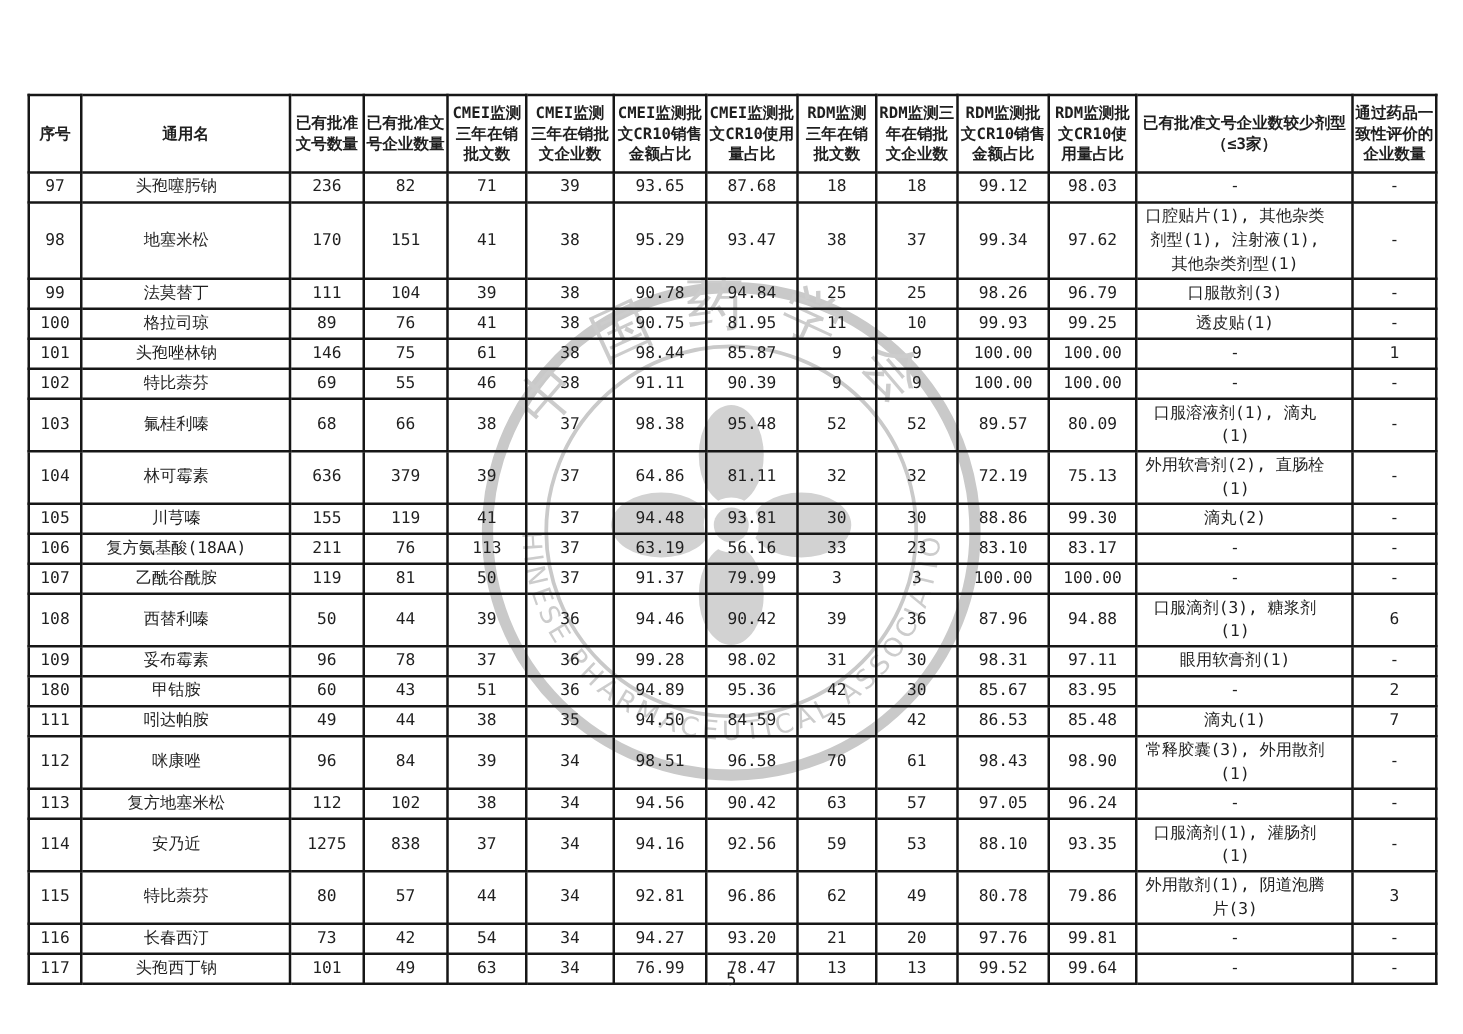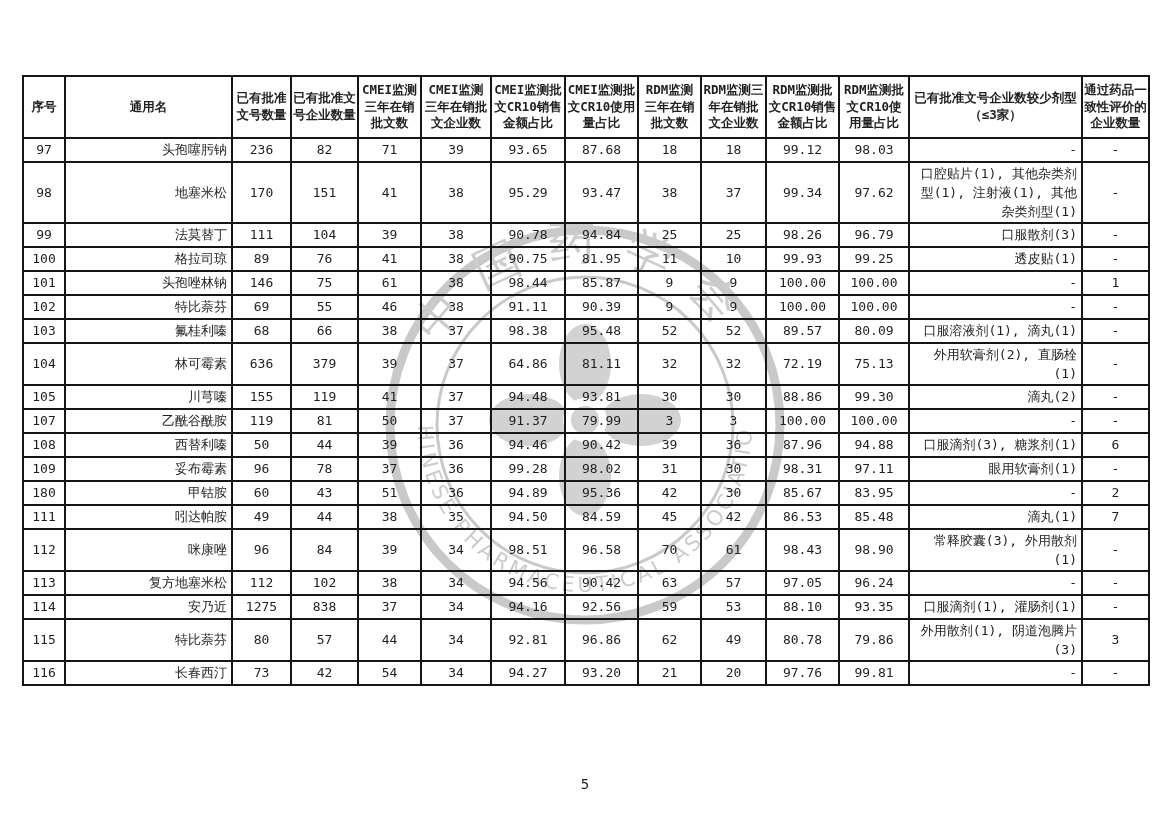--- a/index.html
+++ b/index.html
@@ -21,21 +21,21 @@
   th{
     font-weight:bold;font-size:12.5px;line-height:1.32;
     text-align:center;vertical-align:middle;padding:5px 1px;
     background:transparent;
   }
   td{
     font-size:13px;line-height:19px;height:20px;
     padding:1px 2px;vertical-align:middle;background:transparent;
   }
   td.center{text-align:center;}
-  td.left{text-align:right;padding-left:5px;padding-right:4px;}
+  td.left{text-align:center;padding-left:5px;padding-right:20px;}
   .page-number{
     position:absolute;left:0;right:0;top:776px;text-align:center;
     font-size:14px;z-index:2;
   }
 </style>
 </head>
 <body>
 
 <svg class="watermark" viewBox="0 0 406 406" xmlns="http://www.w3.org/2000/svg">
   <defs>
@@ -236,20 +236,36 @@
         <td class="center">94.48</td>
         <td class="center">93.81</td>
         <td class="center">30</td>
         <td class="center">30</td>
         <td class="center">88.86</td>
         <td class="center">99.30</td>
         <td class="left">滴丸(2)</td>
         <td class="center">-</td>
       </tr>
       <tr>
+        <td class="center">106</td>
+        <td class="left">复方氨基酸(18AA)</td>
+        <td class="center">211</td>
+        <td class="center">76</td>
+        <td class="center">113</td>
+        <td class="center">37</td>
+        <td class="center">63.19</td>
+        <td class="center">56.16</td>
+        <td class="center">33</td>
+        <td class="center">23</td>
+        <td class="center">83.10</td>
+        <td class="center">83.17</td>
+        <td class="left">-</td>
+        <td class="center">-</td>
+      </tr>
+      <tr>
         <td class="center">107</td>
         <td class="left">乙酰谷酰胺</td>
         <td class="center">119</td>
         <td class="center">81</td>
         <td class="center">50</td>
         <td class="center">37</td>
         <td class="center">91.37</td>
         <td class="center">79.99</td>
         <td class="center">3</td>
         <td class="center">3</td>
@@ -395,16 +411,32 @@
         <td class="center">34</td>
         <td class="center">94.27</td>
         <td class="center">93.20</td>
         <td class="center">21</td>
         <td class="center">20</td>
         <td class="center">97.76</td>
         <td class="center">99.81</td>
         <td class="left">-</td>
         <td class="center">-</td>
       </tr>
+      <tr>
+        <td class="center">117</td>
+        <td class="left">头孢西丁钠</td>
+        <td class="center">101</td>
+        <td class="center">49</td>
+        <td class="center">63</td>
+        <td class="center">34</td>
+        <td class="center">76.99</td>
+        <td class="center">78.47</td>
+        <td class="center">13</td>
+        <td class="center">13</td>
+        <td class="center">99.52</td>
+        <td class="center">99.64</td>
+        <td class="left">-</td>
+        <td class="center">-</td>
+      </tr>
     </tbody>
 </table>
 
 <div class="page-number">5</div>
 
 </body></html>

